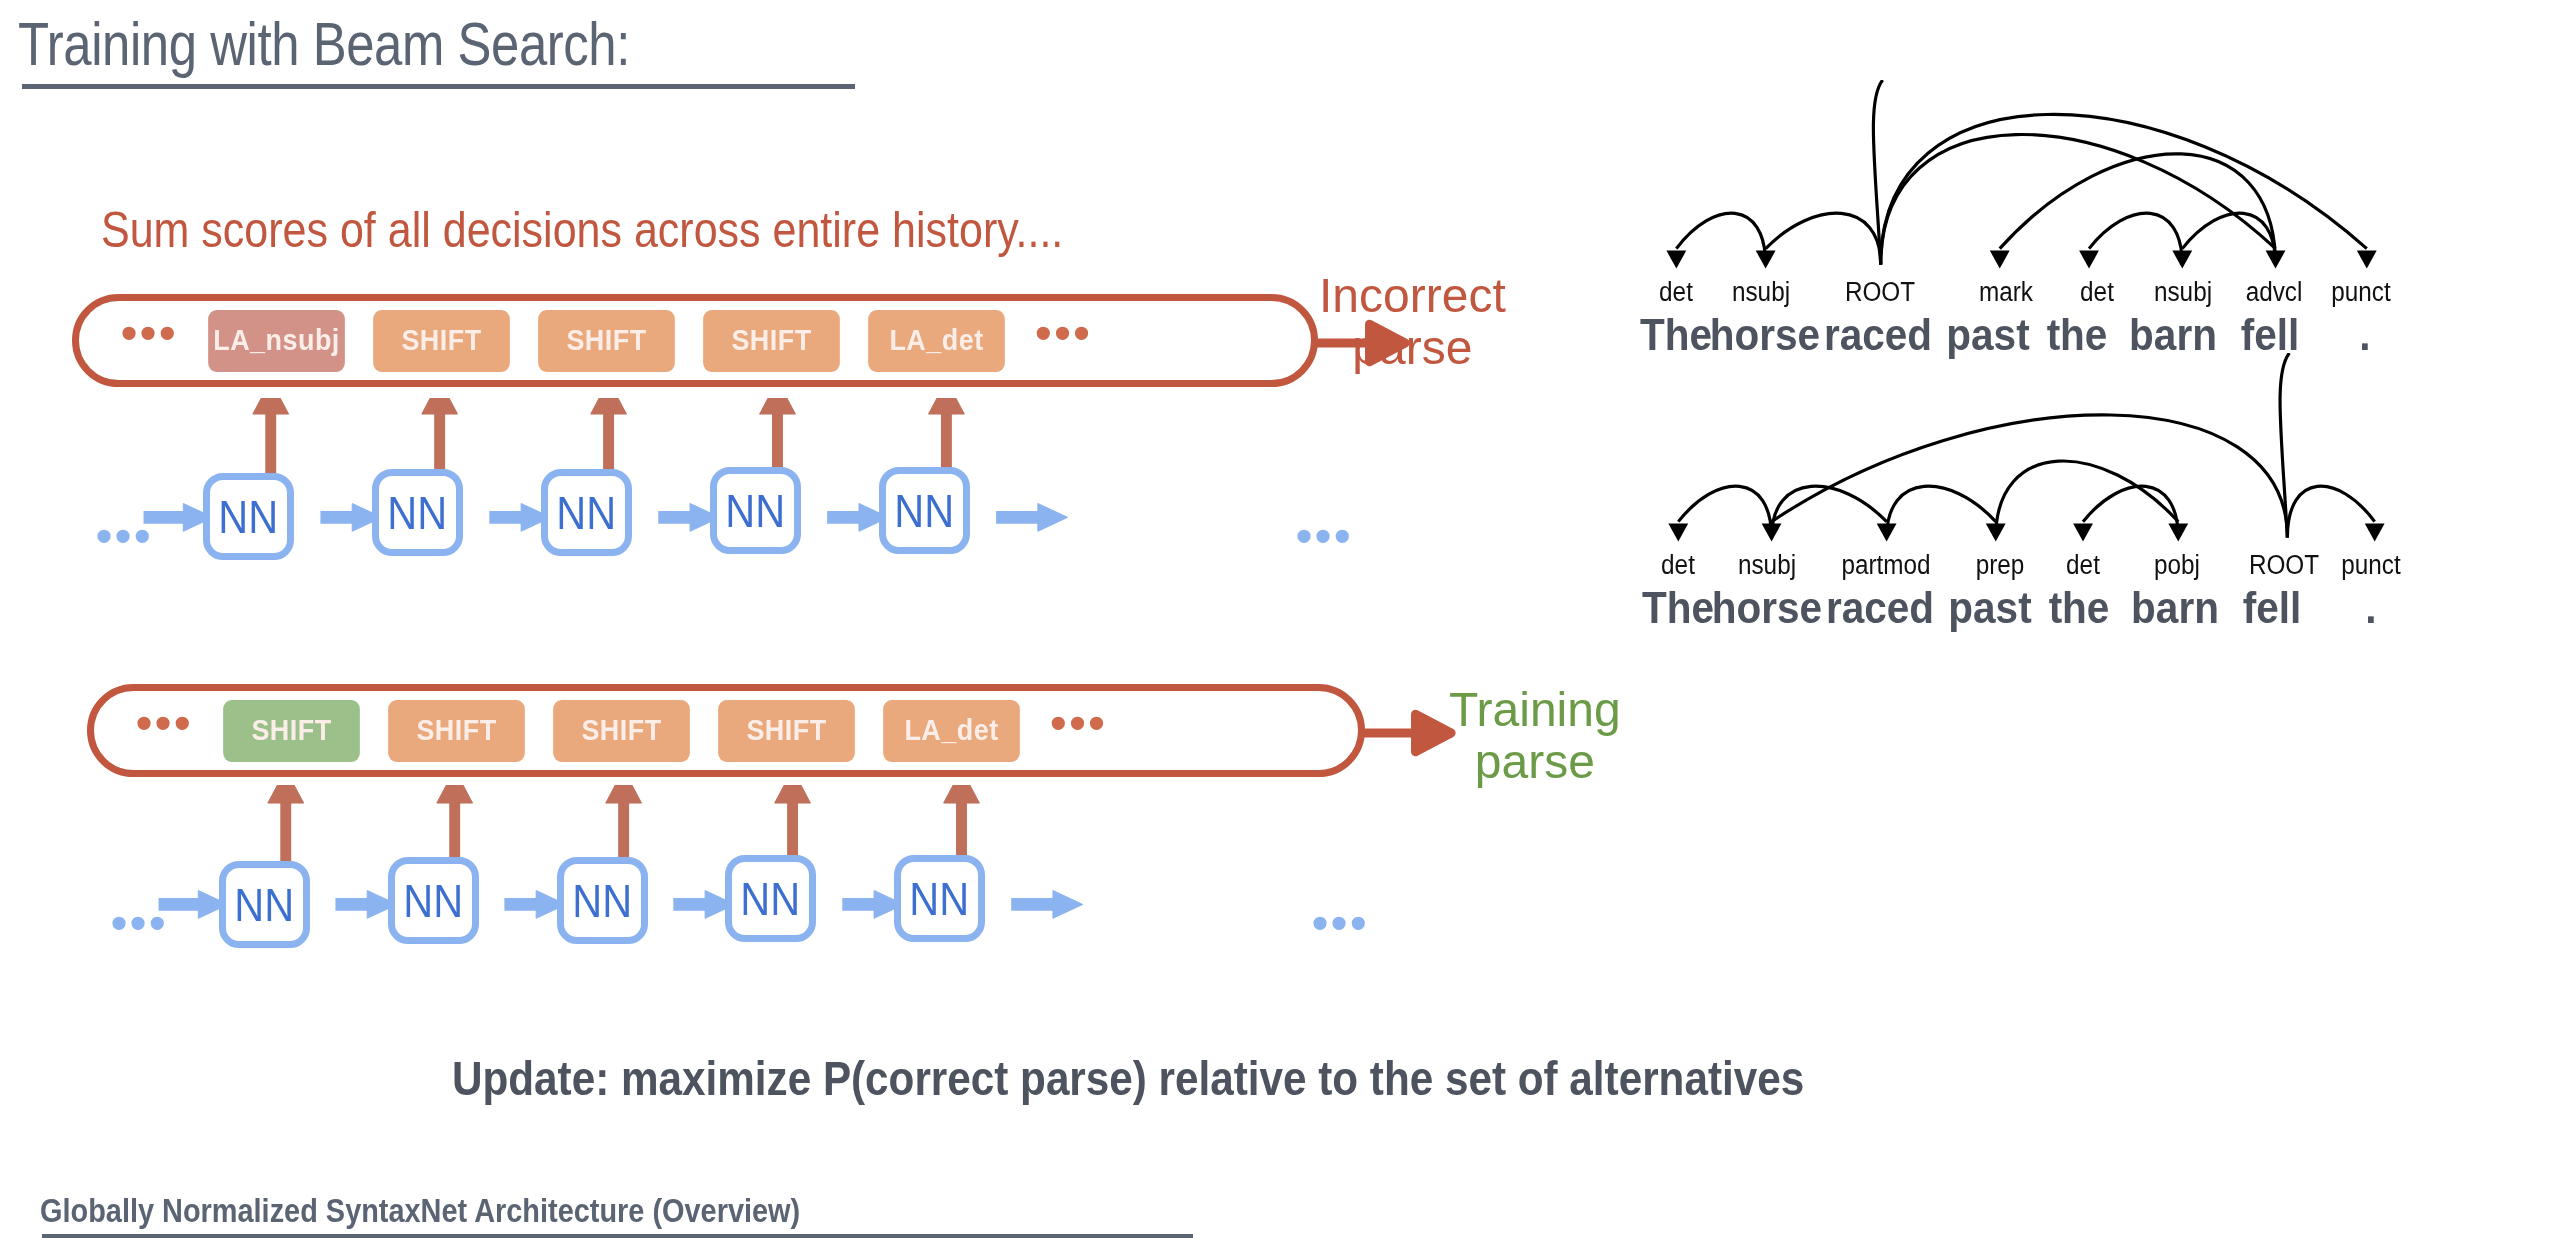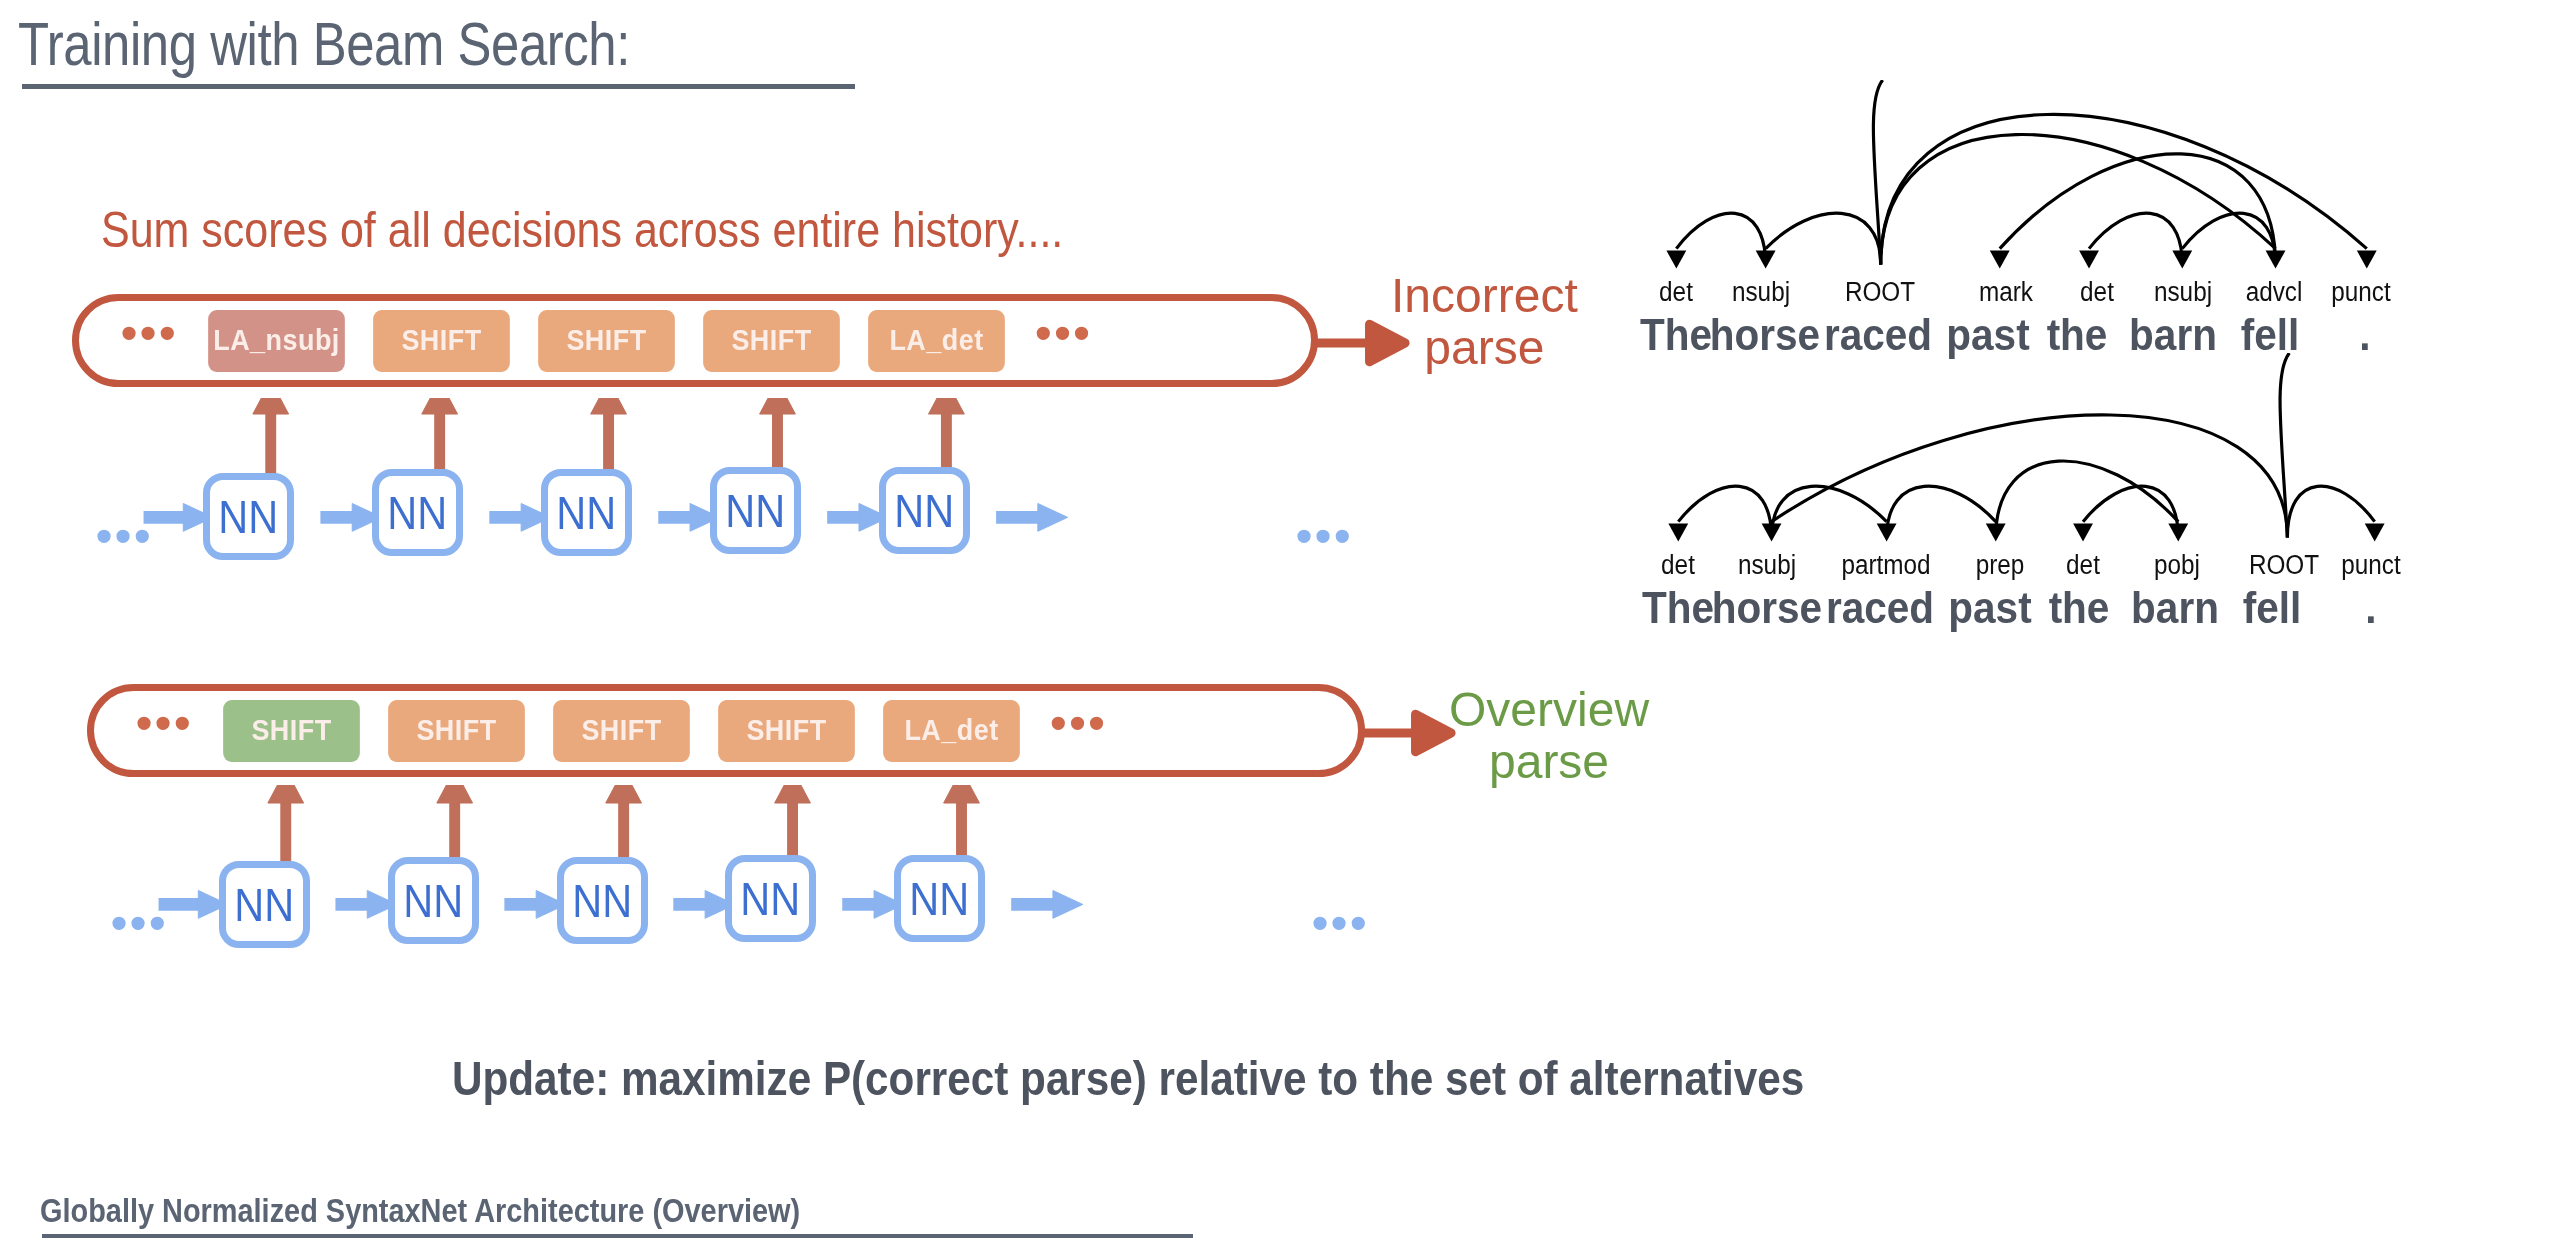--- a/index.html
+++ b/index.html
@@ -162,21 +162,21 @@
   <div class="decision-box dec-orange" style="width:147px;">SHIFT</div>
   <div class="decision-box dec-orange" style="width:147px;">SHIFT</div>
   <div class="decision-box dec-orange" style="width:147px;">LA_det</div>
   <span class="ellipsis-dots">•••</span>
 </div>
 
 <svg class="abs" style="left:1314px; top:316px;" width="109" height="54" viewBox="0 0 110 54">
   <path d="M0,27 L58,27 M56,8 L92,27 L56,46 Z" fill="#c1573f" stroke="#c1573f" stroke-width="9" stroke-linejoin="round"></path>
 </svg>
 
-<div class="parse-result-label label-incorrect" style="left:1391px; top:270px;">
+<div class="parse-result-label label-incorrect" style="left:1319px; top:270px;">
   <div>Incorrect</div>
   <div style="text-align:center;">parse</div>
 </div>
 
 <svg class="abs" style="left:72px; top:398px;" width="1252" height="199" viewBox="0 0 1260 200">
 
   <g fill="#8ab3ef" stroke="#8ab3ef">
     <path d="M72,120 L118,120" stroke-width="13"></path>
     <path d="M112,106 L142,120 L112,134 Z"></path>
   </g>
@@ -234,21 +234,21 @@
   <div class="decision-box dec-orange" style="width:147px;">SHIFT</div>
   <div class="decision-box dec-orange" style="width:147px;">LA_det</div>
   <span class="ellipsis-dots">•••</span>
 </div>
 
 <svg class="abs" style="left:1360px; top:706px;" width="109" height="54" viewBox="0 0 110 54">
   <path d="M0,27 L58,27 M56,8 L92,27 L56,46 Z" fill="#c1573f" stroke="#c1573f" stroke-width="9" stroke-linejoin="round"></path>
 </svg>
 
 <div class="parse-result-label label-correct" style="left:1449px; top:684px;">
-  <div>Overview</div>
+  <div>Training</div>
   <div>parse</div>
 </div>
 
 <svg class="abs" style="left:87px; top:785px;" width="1272" height="209" viewBox="0 0 1280 210">
   <g fill="#8ab3ef" stroke="#8ab3ef">
     <path d="M72,120 L118,120" stroke-width="13"></path>
     <path d="M112,106 L142,120 L112,134 Z"></path>
   </g>
   <g fill="#8ab3ef" stroke="#8ab3ef">
     <path d="M250,120 L288,120" stroke-width="13"></path>

